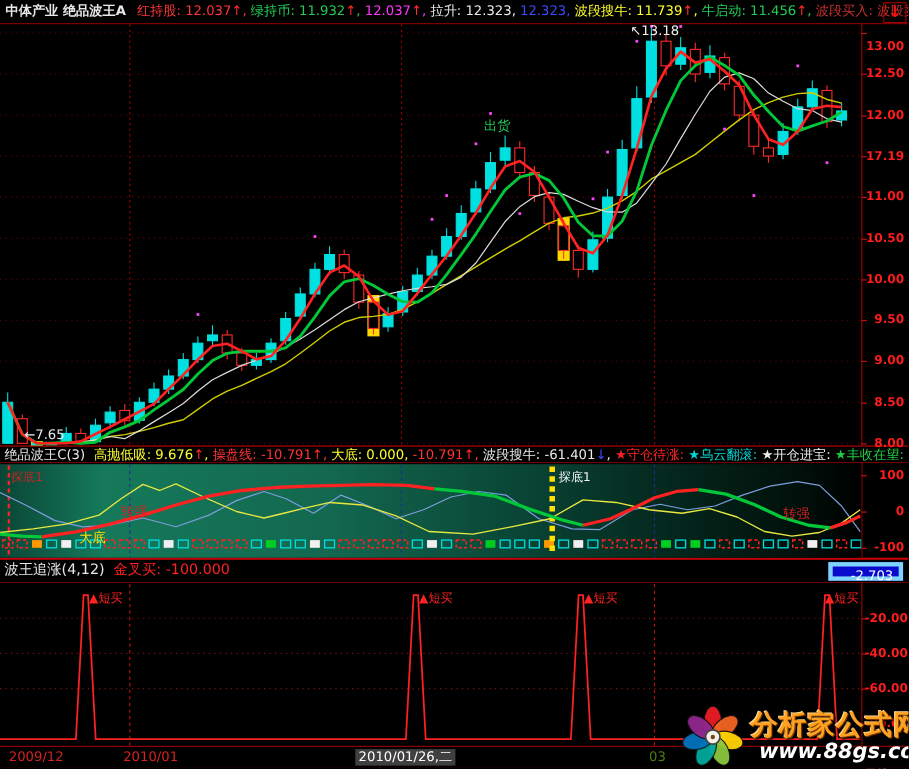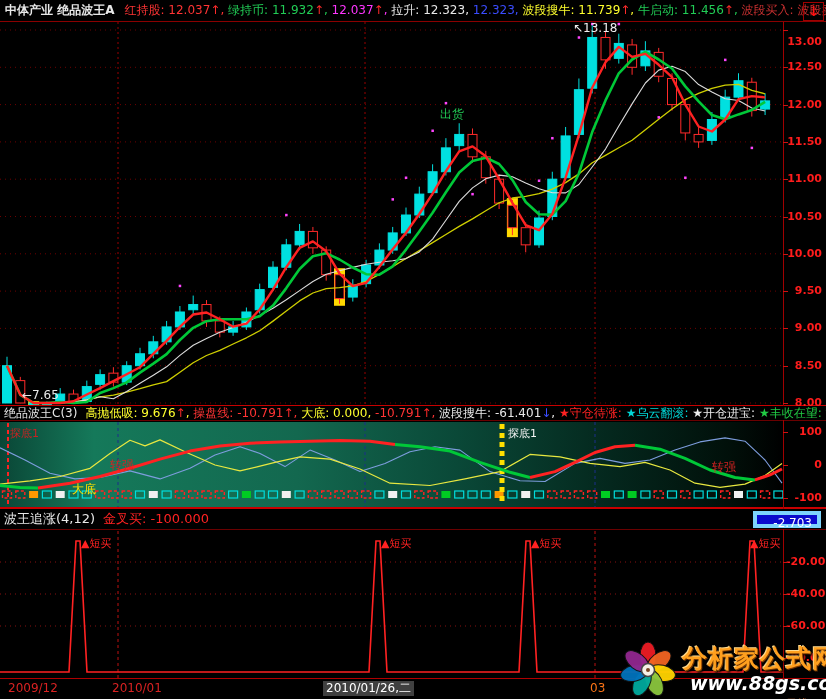--- a/index.html
+++ b/index.html
@@ -12,21 +12,21 @@
        overflow:hidden;display:flex;align-items:center;padding-left:4px;background:#000;}
   .hdr .ptitle{color:#e8e8e8;margin-right:8px;}
   .sep{position:absolute;left:0;width:826px;}
   svg{position:absolute;left:0;display:block;}
   .axis-label{position:absolute;width:36px;text-align:right;font-size:11px;font-weight:bold;
               color:#ff1c1c;line-height:12px;}
   .tick{position:absolute;width:5px;height:1px;background:#d01010;}
   .xaxis{position:absolute;left:0;top:679px;width:826px;height:19px;background:#000;font-size:12px;}
   .xlab{position:absolute;top:2px;line-height:15px;}
   .xlab.plain{color:#d82222;}
-  .xlab.dim{color:#f97316;}
+  .xlab.dim{color:#4d7c0f;}
   .xlab.highlight{background:#404040;color:#fff;padding:0 3px;}
   .valuebox{position:absolute;left:753px;top:511px;width:68px;height:17px;background:#0a0acc;
             color:#fff;font-size:12px;line-height:17px;text-align:right;padding-right:5px;
             box-sizing:border-box;border:4px solid #7dd3fc;}
   .cornerbox{position:absolute;left:803px;top:2px;width:19px;height:17px;border:1px solid #a00000;
              color:#ff1212;font-weight:bold;font-size:14px;line-height:16px;text-align:center;}
   .watermark{position:absolute;left:616px;top:640px;width:210px;height:59px;pointer-events:none;}
   .wm-line1{position:absolute;left:66px;top:2px;font-size:25px;font-weight:bold;color:#ffa01e;
             letter-spacing:1px;white-space:nowrap;
             text-shadow:1px 1px 0 #7a3800,2px 2px 2px #000,-1px -1px 0 #ffd98c;}
@@ -319,21 +319,21 @@
       <text x="750" y="16" fill="#ff2222" font-size="11" font-family="DejaVu Sans,sans-serif">▲短买</text>
     </svg>
 
   <div id="axis-layer">
       <div class="axis-label" style="left: 786px; top: 24px; margin-top: 12px;">13.00</div>
       <div class="tick" style="left: 783px; top: 30px;"></div>
       <div class="axis-label" style="left: 786px; top: 61.3px;">12.50</div>
       <div class="tick" style="left: 783px; top: 67.3px;"></div>
       <div class="axis-label" style="left: 786px; top: 98.6px;">12.00</div>
       <div class="tick" style="left: 783px; top: 104.6px;"></div>
-      <div class="axis-label" style="left: 786px; top: 135.9px;">11.50</div>
+      <div class="axis-label" style="left: 786px; top: 135.9px;">17.19</div>
       <div class="tick" style="left: 783px; top: 141.9px;"></div>
       <div class="axis-label" style="left: 786px; top: 173.2px;">11.00</div>
       <div class="tick" style="left: 783px; top: 179.2px;"></div>
       <div class="axis-label" style="left: 786px; top: 210.5px;">10.50</div>
       <div class="tick" style="left: 783px; top: 216.5px;"></div>
       <div class="axis-label" style="left: 786px; top: 247.8px;">10.00</div>
       <div class="tick" style="left: 783px; top: 253.8px;"></div>
       <div class="axis-label" style="left: 786px; top: 285.1px;">9.50</div>
       <div class="tick" style="left: 783px; top: 291.1px;"></div>
       <div class="axis-label" style="left: 786px; top: 322.4px;">9.00</div>

